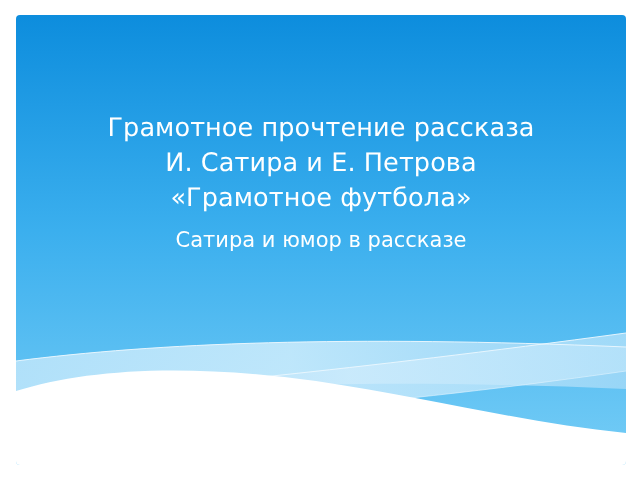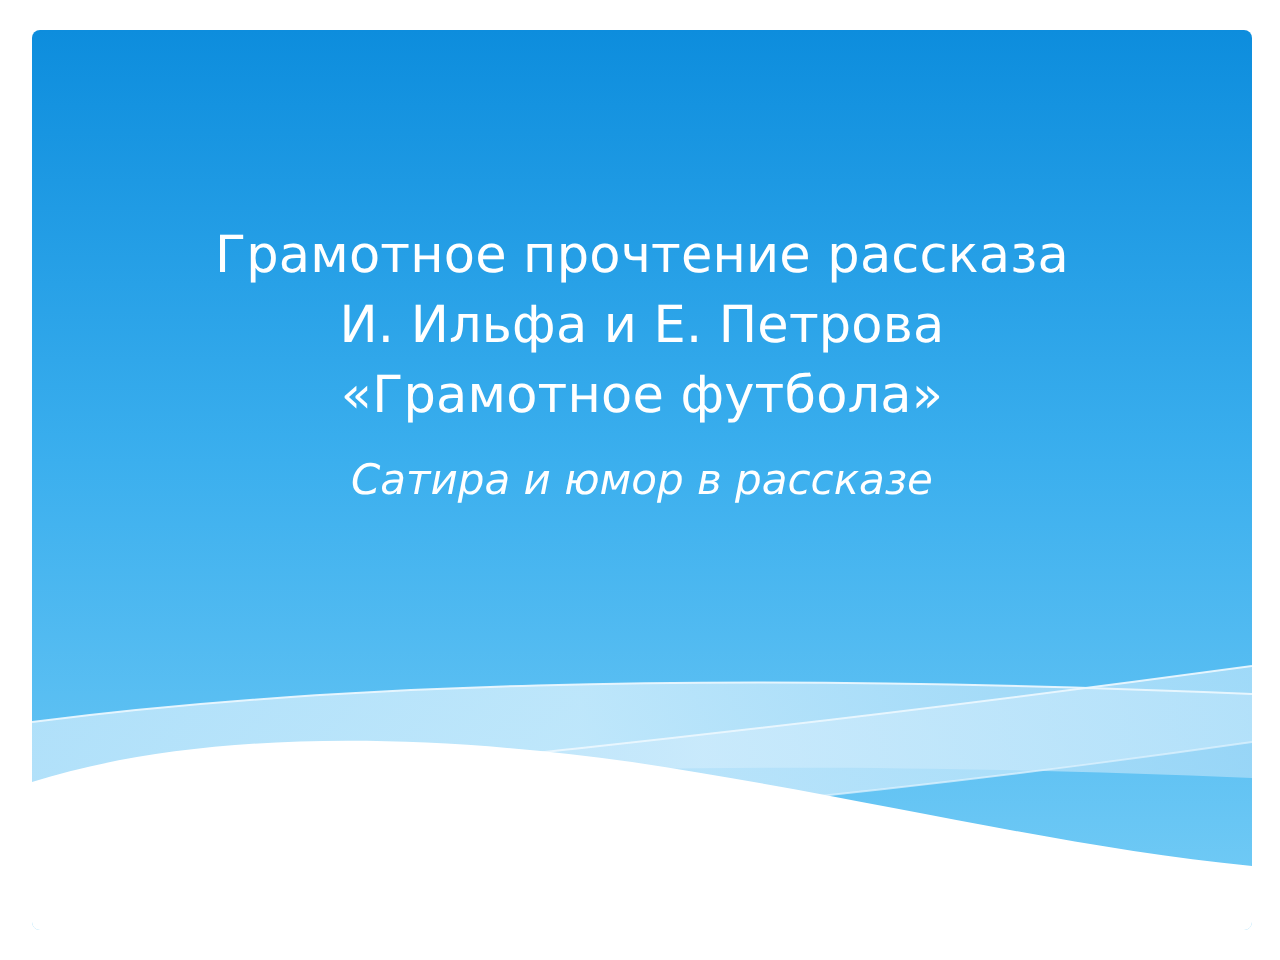--- a/index.html
+++ b/index.html
@@ -115,20 +115,20 @@
       <path d="M0,46 C140,28 330,20 610,32" fill="none" stroke="#eaf7fe" stroke-width="1" stroke-opacity="0.95"></path>
       <path d="M0,86 C150,72 330,56 610,18" fill="none" stroke="#eaf7fe" stroke-width="1" stroke-opacity="0.95"></path>
       <path d="M0,110 C150,104 330,96 610,56" fill="none" stroke="#ddf2fd" stroke-width="0.9" stroke-opacity="0.75"></path>
 
       <path d="M0,76 C70,54 170,48 300,66 C420,84 510,108 610,118 L610,150 L0,150 Z" fill="#ffffff"></path>
     </svg>
 
     <div class="text-block">
       <h1 class="title" style="color: rgb(255, 255, 255);">
         <span class="tline">Грамотное прочтение рассказа</span>
-        <span class="tline">И. Ильфа и Е. Петрова</span>
+        <span class="tline">И. Сатира и Е. Петрова</span>
         <span class="tline">«Грамотное футбола»</span>
       </h1>
-      <p class="subtitle" style="color: rgb(255, 255, 255); font-style: italic;">Сатира и юмор в рассказе</p>
+      <p class="subtitle" style="color: rgb(255, 255, 255);">Сатира и юмор в рассказе</p>
     </div>
 
   </div>
 </div>
 
 </body></html>

